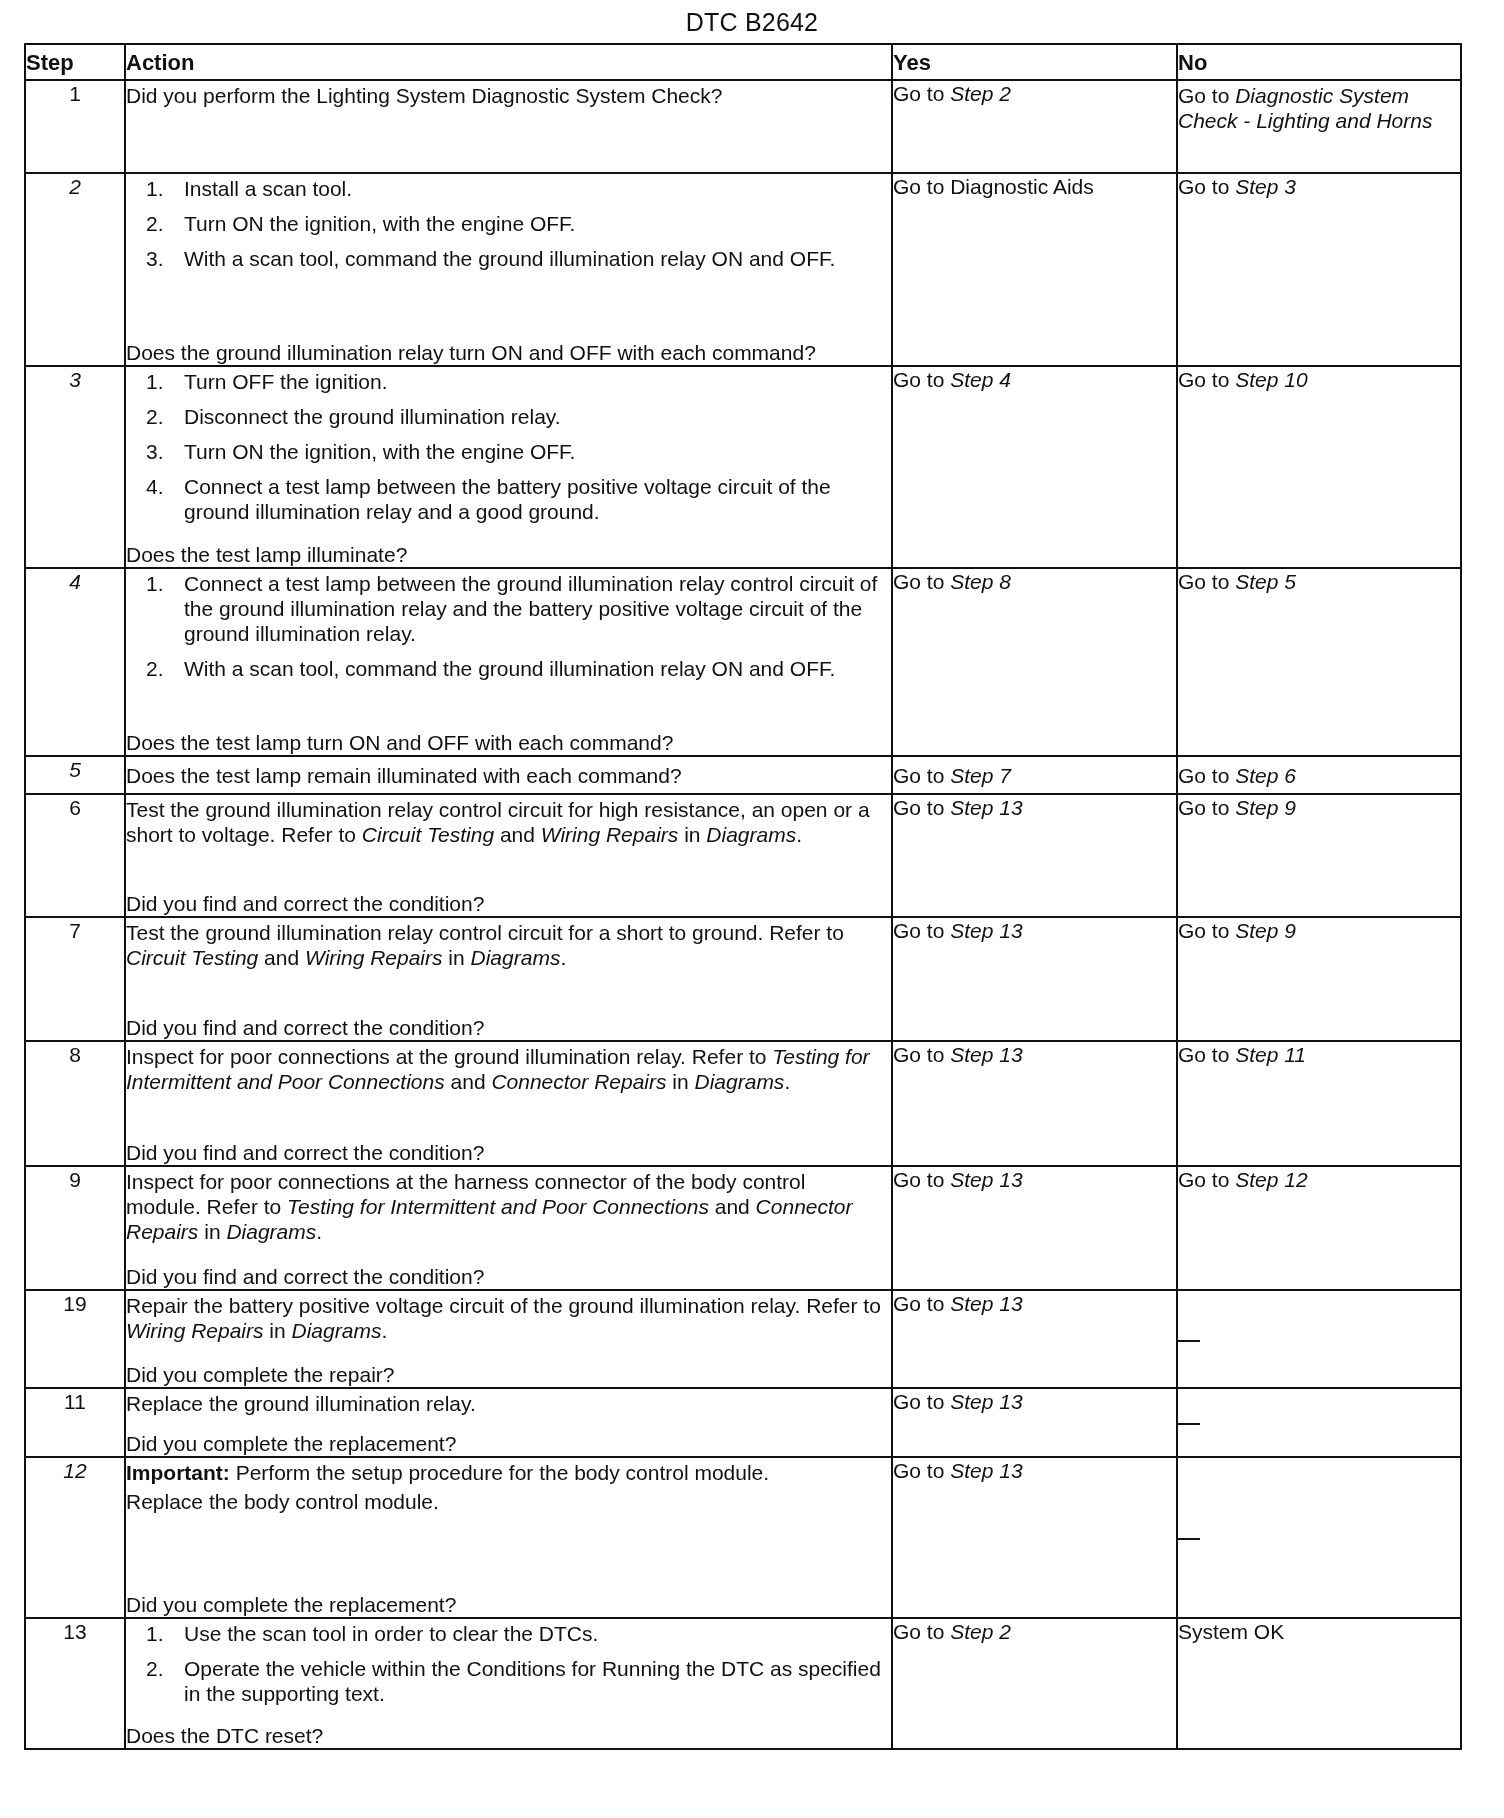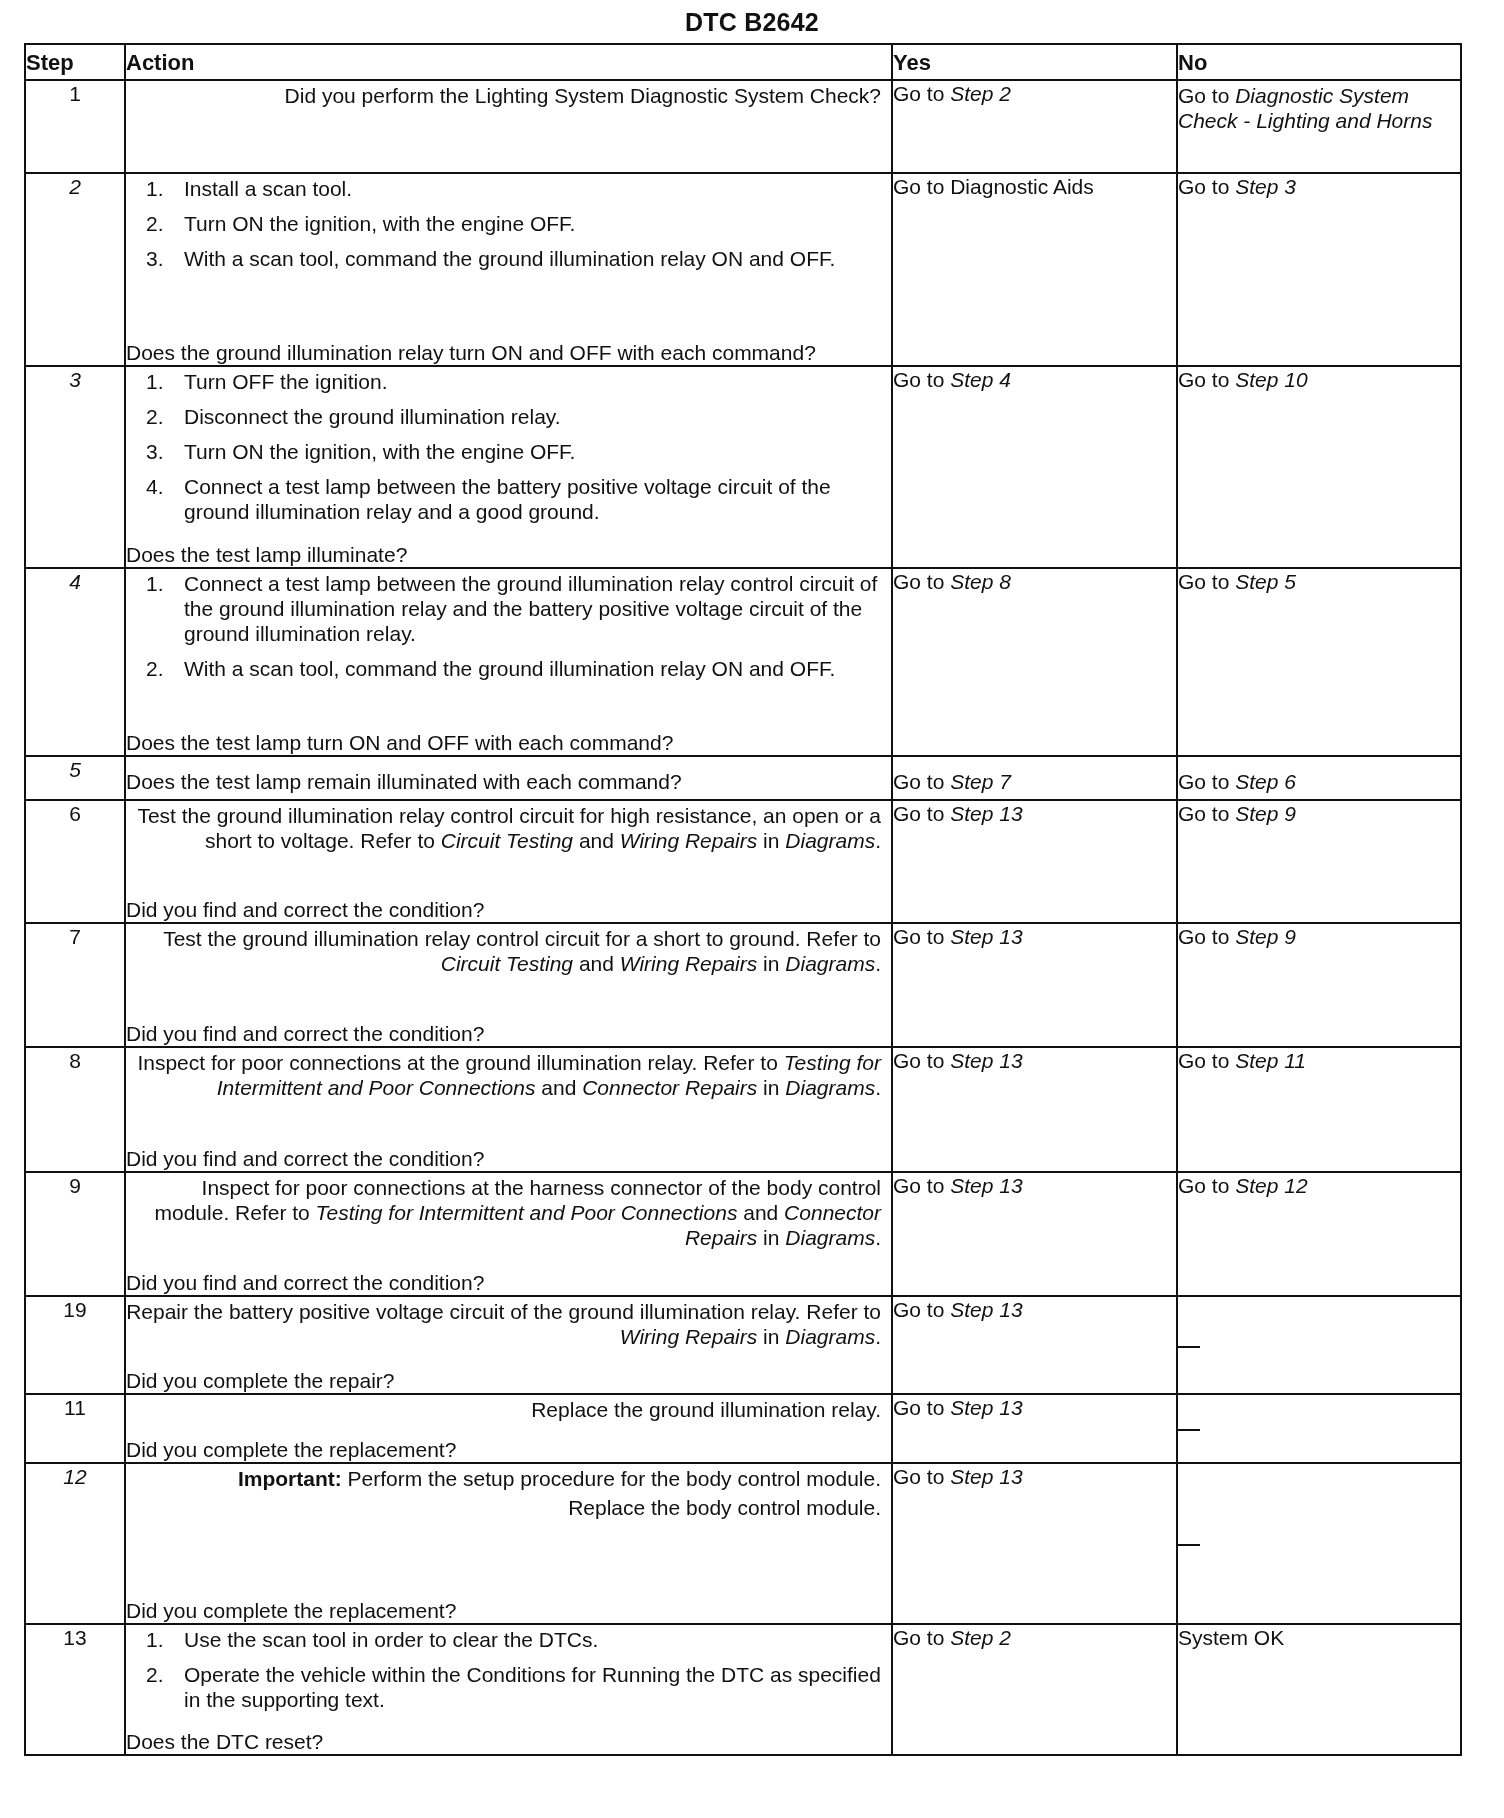--- a/index.html
+++ b/index.html
@@ -14,21 +14,21 @@
       font-family: "Liberation Sans", sans-serif;
       color: #111111;
       overflow: hidden;
     }
     .title {
       position: absolute;
       left: 0;
       width: 1504px;
       top: 8px;
       text-align: center;
-      font-weight: bold;
+      font-weight: normal;
       font-size: 25px;
       letter-spacing: 0.2px;
     }
     table.dtc {
       position: absolute;
       left: 24px;
       top: 43px;
       width: 1436px;
       border-collapse: collapse;
       table-layout: fixed;
@@ -61,21 +61,21 @@
 
     td.action {
       padding: 4px 10px 4px 12px;
     }
     .cell-inner {
       display: flex;
       flex-direction: column;
       height: 100%;
       justify-content: space-between;
     }
-    .para { margin: 2px 10px 4px 0; text-align: right; }
+    .para { margin: 2px 10px 4px 0; }
     ol.steps-list {
       margin: 0;
       padding: 0;
       list-style: none;
     }
     ol.steps-list li {
       position: relative;
       padding-left: 58px;
       margin: 2px 0 10px 0;
     }
@@ -109,21 +109,21 @@
     tr.r4 td { height: 186px; }
     tr.r5 td { height: 32px; }
     tr.r6 td { height: 121px; }
     tr.r7 td { height: 122px; }
     tr.r8 td { height: 123px; }
     tr.r9 td { height: 122px; }
     tr.r10 td { height: 96px; }
     tr.r11 td { height: 67px; border-radius: 8px; }
     tr.r12 td { height: 159px; }
     tr.r13 td { height: 129px; }
-    tr.r5 td.action, tr.r5 td.result { padding-top: 8px; padding-bottom: 2px; vertical-align: middle; }
+    tr.r5 td.action, tr.r5 td.result { padding-top: 2px; padding-bottom: 2px; vertical-align: middle; }
   </style>
 </head>
 <body>
 
 <div class="title">DTC B2642</div>
 
 <table class="dtc">
   <colgroup>
     <col class="c-step">
       <col class="c-action">

